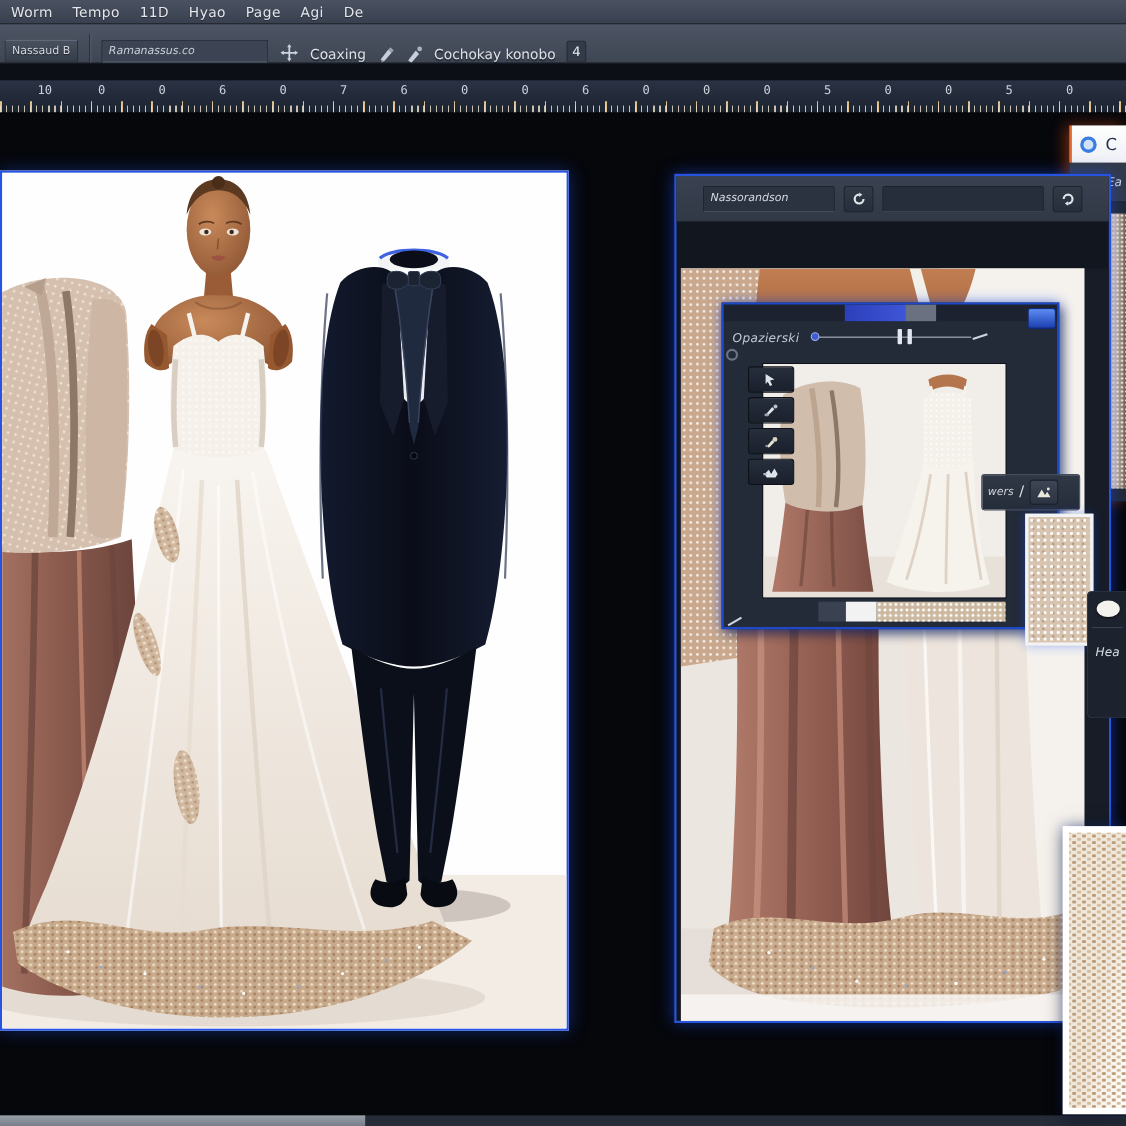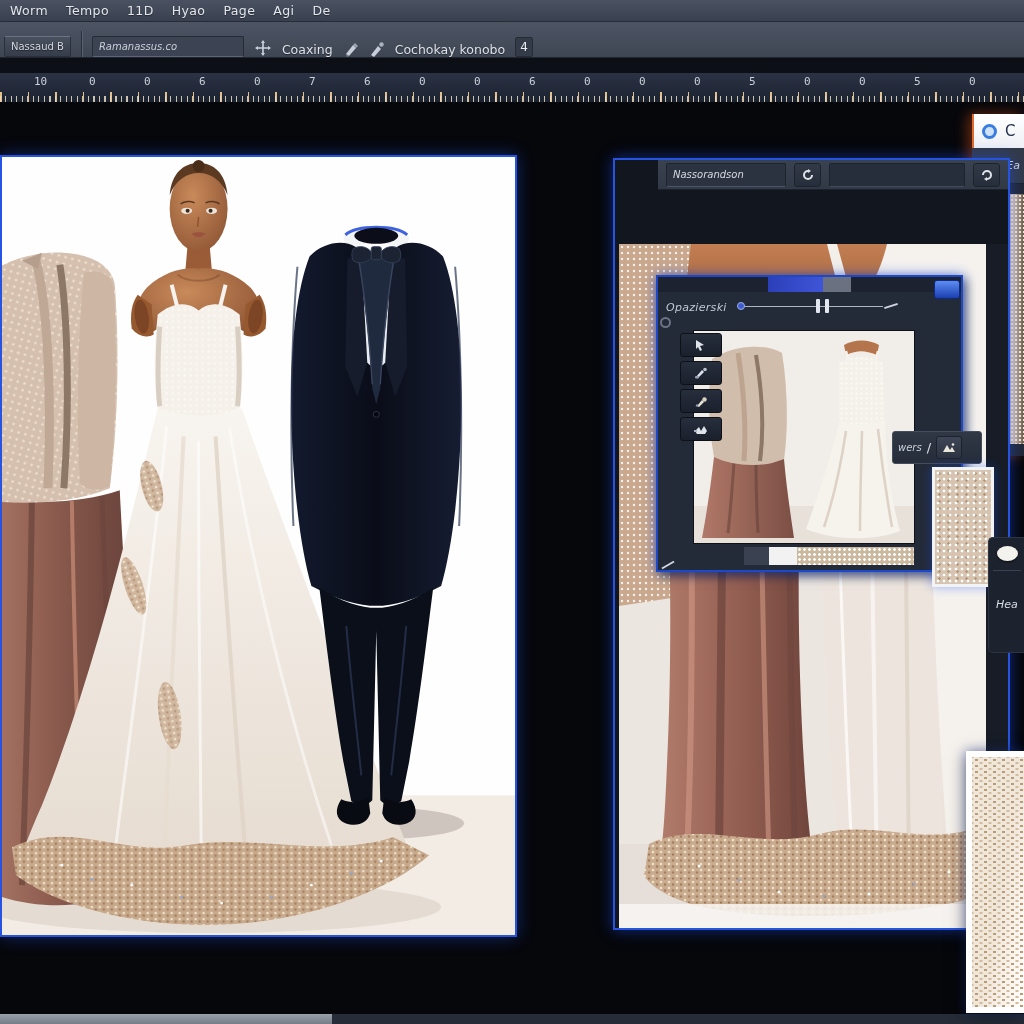--- a/index.html
+++ b/index.html
@@ -51,22 +51,22 @@
   
   .costume-window { position:absolute; left:613px; top:158px; width:397px; height:772px; z-index:5;
     background:#12161f; border:2px solid #2754de; box-shadow:0 0 14px rgba(26,82,255,.5); }
   .cw-titlebar { position:relative; height:38px; background:linear-gradient(#ffffff,#eef1f6);
     border-bottom:1px solid #c9cfd8; display:flex; align-items:center; }
   .cw-appicon { width:20px; height:20px; border-radius:50%; border:4px solid #2e7de9;
     margin-left:14px; background:#fff; }
   .cw-title { margin-left:12px; color:#25334a; font-size:15px; letter-spacing:.5px; }
   .cw-close { position:absolute; right:44px; top:5px; width:28px; height:28px; display:flex;
     align-items:center; justify-content:center; color:#14213a; font-size:21px; font-weight:bold; cursor:default; }
-  .cw-toolbar { height:30px; background:linear-gradient(#3a4150,#313846); border-bottom:1px solid #1d232e;
-    display:flex; align-items:center; padding:0 8px; gap:8px;margin-left:43px; }
+  .cw-toolbar { height:42px; background:linear-gradient(#3a4150,#313846); border-bottom:1px solid #1d232e;
+    display:flex; align-items:center; padding:0 24px; gap:8px; }
   .cw-field { width:120px; height:24px; background:#2c3340; border:1px solid #1f2530;
     border-bottom-color:#4d5668; border-radius:2px; color:#d5dae2; font-size:10px; font-style:italic;
     padding:0 6px; font-family:"DejaVu Sans", sans-serif; }
   .cw-btn { width:27px; height:24px; background:linear-gradient(#323947,#272e3b); border:1px solid #1d232e;
     border-radius:3px; display:flex; align-items:center; justify-content:center; }
   .cw-bar { flex:1; height:24px; background:#272e3b; border:1px solid #1d232e;
     border-bottom-color:#434b5c; border-radius:2px; }
   .cw-content { position:absolute; left:4px; top:84px; width:367px; height:684px; background:#efe9e4; }
   .cw-content svg { width:100%; height:100%; display:block; }
   .cw-gutter { position:absolute; left:371px; top:84px; width:22px; height:684px; background:#171c26; }
@@ -133,21 +133,21 @@
   .frag-lace { position:absolute; left:932px; top:467px; width:62px; height:120px; z-index:8;
     border:3px solid #f2f3f5; background-color:#d7c4b0;
     background-image:radial-gradient(circle, #fff 1.1px, transparent 1.7px),
                      radial-gradient(circle, #b2977d 1px, transparent 1.5px);
     background-size:6px 6px, 9px 7px; box-shadow:0 0 10px rgba(26,82,255,.4); }
   .frag-side { position:absolute; left:988px; top:537px; width:36px; height:116px; z-index:8;
     background:#1c222e; border:1px solid #2d3542; border-right:none; border-radius:5px 0 0 5px; }
   .fs-blob { position:absolute; left:8px; top:8px; width:21px; height:15px; border-radius:50%;
     background:#f4f2ec; box-shadow:0 1px 2px #000a; }
   .fs-divider { position:absolute; left:4px; top:32px; width:28px; height:1px; background:#3a4250; }
-  .fs-label { position:absolute; left:7px; top:48px; color:#d9dde4; font-size:11px; font-style:italic;margin-top:12px; }
+  .fs-label { position:absolute; left:7px; top:48px; color:#d9dde4; font-size:11px; font-style:italic; }
 
   
   .texture-card { position:absolute; left:966px; top:751px; width:58px; height:262px; z-index:9;
     background:#fff; padding:6px 0 6px 6px; box-shadow:0 3px 16px rgba(0,0,0,.55), 0 0 10px rgba(40,90,255,.35); }
   .texture-card .knit { width:100%; height:100%;
     background-color:#f0e7db;
     background-image:radial-gradient(ellipse 3px 2px, #bb9a77 60%, transparent 70%),
                      radial-gradient(ellipse 3px 2px, #d4bb9c 60%, transparent 70%),
                      linear-gradient(100deg, transparent 55%, #fdfbf7 92%);
     background-size:9px 6px, 9px 6px, 100% 100%;

